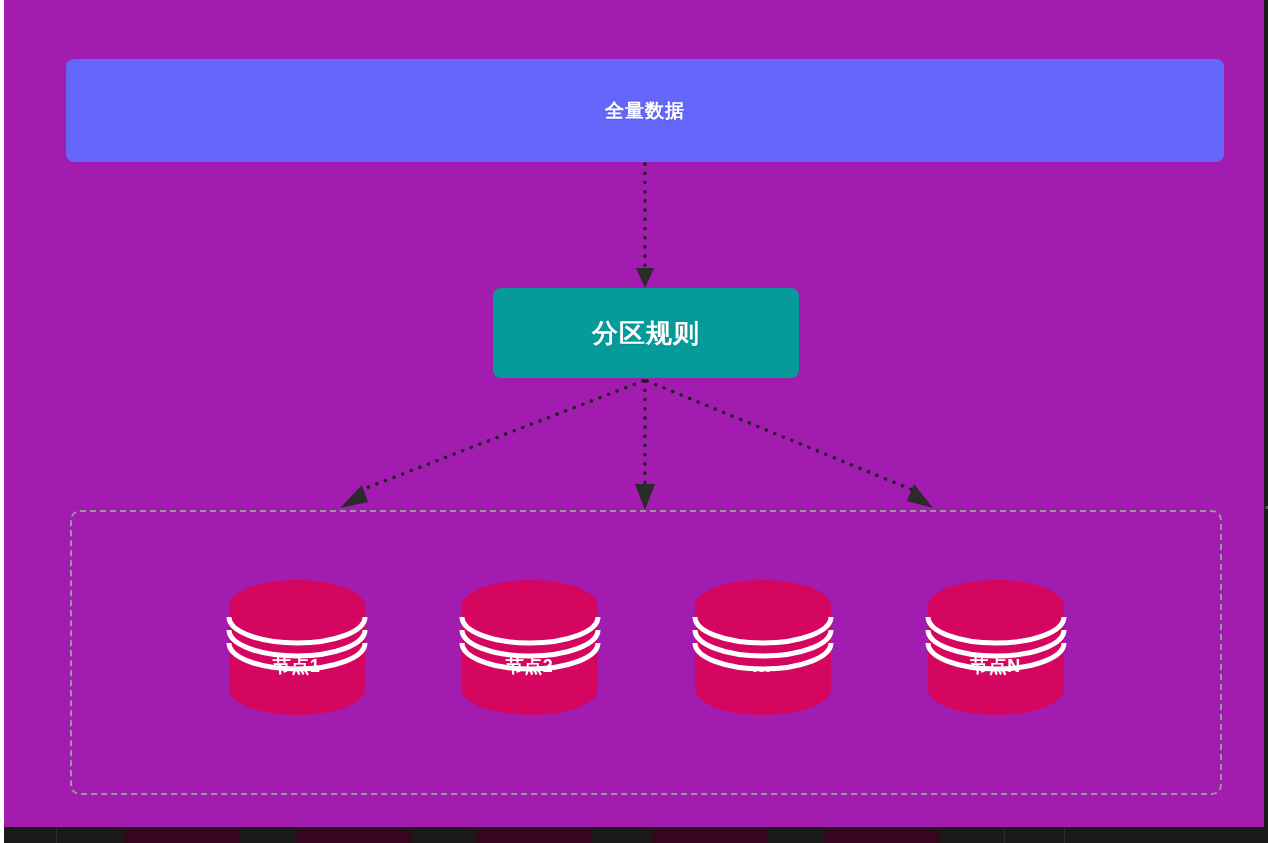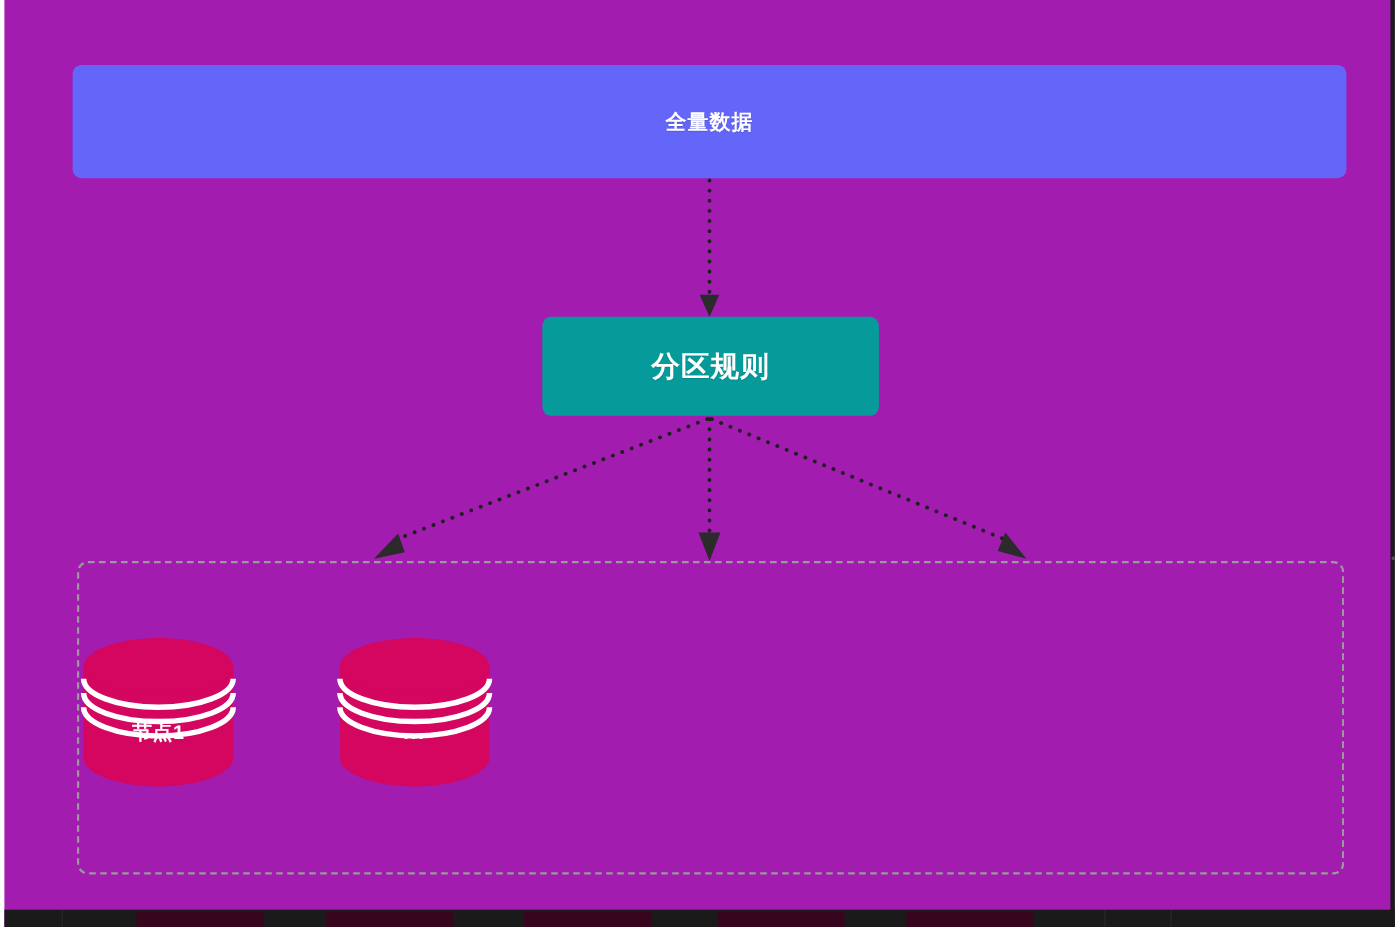--- a/index.html
+++ b/index.html
@@ -82,20 +82,21 @@
 
   
   .nodes-row {
     position: absolute;
     left: 66px;
     top: 510px;
     width: 1152px;
     height: 285px;
     display: flex;
     align-items: center;
+    justify-content: center;
     gap: 85px;
     box-sizing: border-box;
     padding-bottom: 12px;
     text-decoration: underline;
   }
 
   .node {
     position: relative;
     width: 148px;
     height: 148px;
@@ -207,33 +208,53 @@
       <svg class="node-svg" viewBox="0 0 148 148">
         <path d="M6 33 L6 116 a68 26 0 0 0 136 0 L142 33 Z" fill="#d4065f"></path>
         <ellipse cx="74" cy="33" rx="68" ry="26" fill="#d4065f"></ellipse>
         <path d="M6 44 a68 26 0 0 0 136 0" fill="none" stroke="#ffffff" stroke-width="5"></path>
         <path d="M6 57 a68 26 0 0 0 136 0" fill="none" stroke="#ffffff" stroke-width="5"></path>
         <path d="M6 70 a68 26 0 0 0 136 0" fill="none" stroke="#ffffff" stroke-width="5"></path>
       </svg>
       <div class="node-label">节点1</div>
     </div>
 
+    <div class="node">
+      <svg class="node-svg" viewBox="0 0 148 148">
+        <path d="M6 33 L6 116 a68 26 0 0 0 136 0 L142 33 Z" fill="#d4065f"></path>
+        <ellipse cx="74" cy="33" rx="68" ry="26" fill="#d4065f"></ellipse>
+        <path d="M6 44 a68 26 0 0 0 136 0" fill="none" stroke="#ffffff" stroke-width="5"></path>
+        <path d="M6 57 a68 26 0 0 0 136 0" fill="none" stroke="#ffffff" stroke-width="5"></path>
+        <path d="M6 70 a68 26 0 0 0 136 0" fill="none" stroke="#ffffff" stroke-width="5"></path>
+      </svg>
+      <div class="node-label">节点2</div>
+    </div>
 
 
     <div class="node">
       <svg class="node-svg" viewBox="0 0 148 148">
         <path d="M6 33 L6 116 a68 26 0 0 0 136 0 L142 33 Z" fill="#d4065f"></path>
         <ellipse cx="74" cy="33" rx="68" ry="26" fill="#d4065f"></ellipse>
         <path d="M6 44 a68 26 0 0 0 136 0" fill="none" stroke="#ffffff" stroke-width="5"></path>
         <path d="M6 57 a68 26 0 0 0 136 0" fill="none" stroke="#ffffff" stroke-width="5"></path>
         <path d="M6 70 a68 26 0 0 0 136 0" fill="none" stroke="#ffffff" stroke-width="5"></path>
       </svg>
       <div class="node-label ellipsis">...</div>
     </div>
 
+    <div class="node">
+      <svg class="node-svg" viewBox="0 0 148 148">
+        <path d="M6 33 L6 116 a68 26 0 0 0 136 0 L142 33 Z" fill="#d4065f"></path>
+        <ellipse cx="74" cy="33" rx="68" ry="26" fill="#d4065f"></ellipse>
+        <path d="M6 44 a68 26 0 0 0 136 0" fill="none" stroke="#ffffff" stroke-width="5"></path>
+        <path d="M6 57 a68 26 0 0 0 136 0" fill="none" stroke="#ffffff" stroke-width="5"></path>
+        <path d="M6 70 a68 26 0 0 0 136 0" fill="none" stroke="#ffffff" stroke-width="5"></path>
+      </svg>
+      <div class="node-label">节点N</div>
+    </div>
 
   </div>
 
   <svg id="connectors" viewBox="0 0 1268 843">
 
     <line x1="641" y1="164" x2="641" y2="274" stroke="#1f1f1f" stroke-width="3.4" stroke-dasharray="0.2 9" stroke-linecap="round"></line>
     <polygon points="641,288 632,268 650,268" fill="#2b2b2b"></polygon>
 
     <line x1="639" y1="381" x2="352" y2="492" stroke="#1f1f1f" stroke-width="3.4" stroke-dasharray="0.2 9" stroke-linecap="round"></line>
     <polygon points="336,508 358,485 364,502" fill="#2b2b2b"></polygon>

